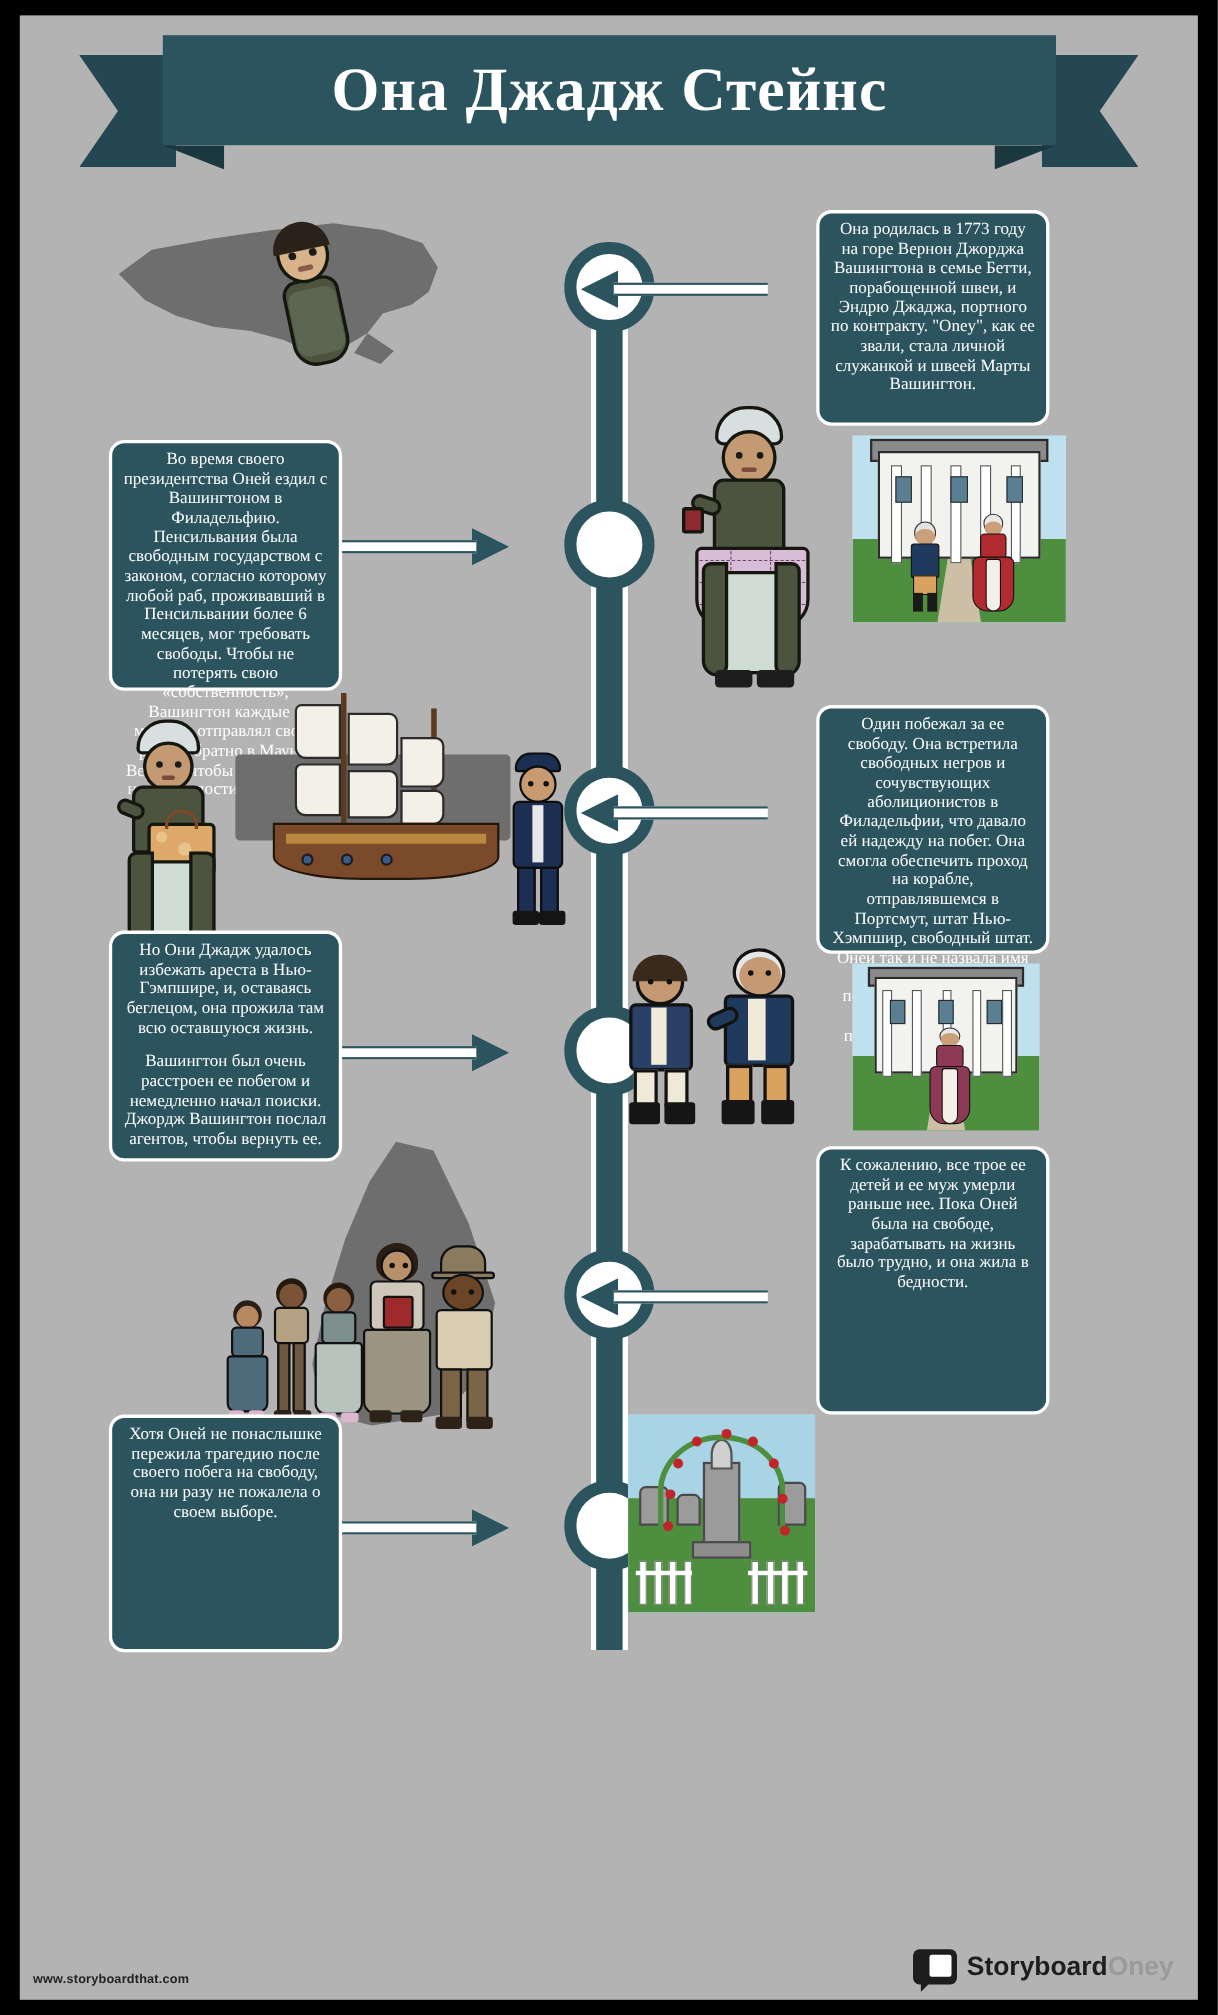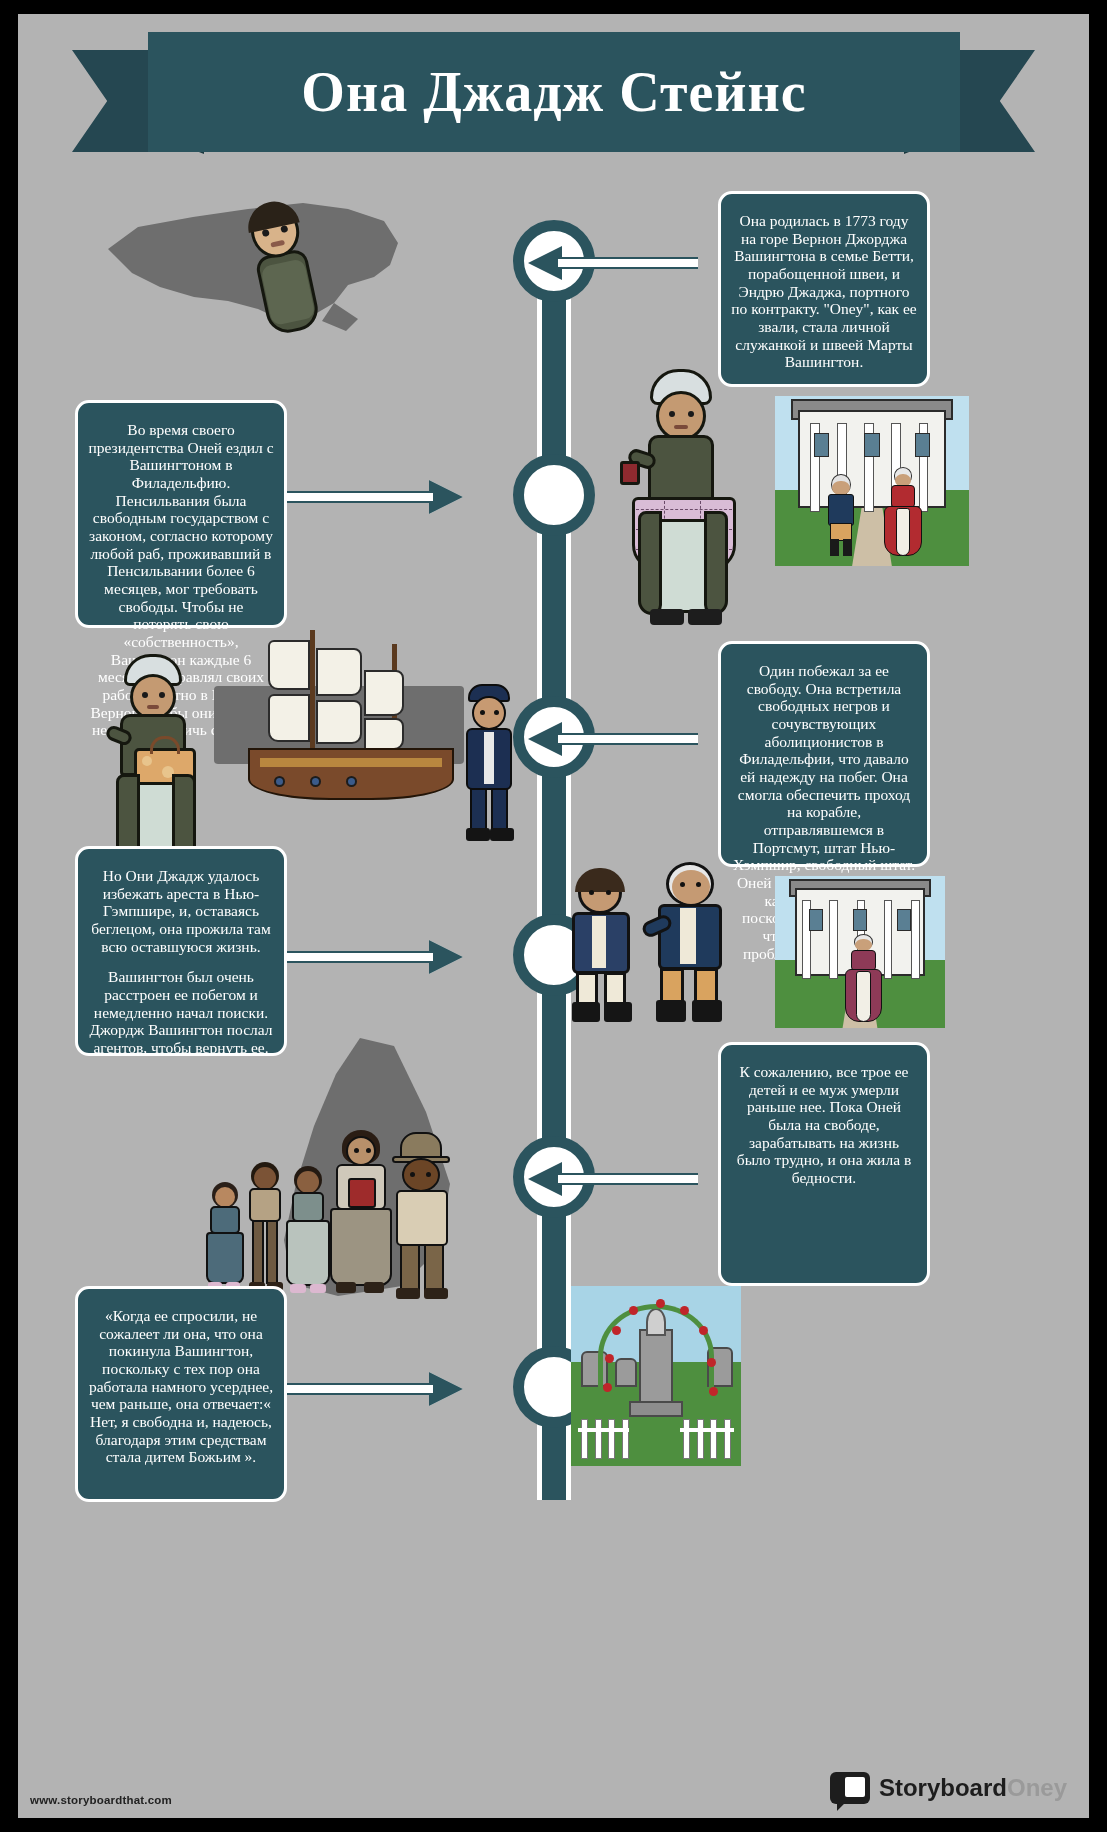--- a/index.html
+++ b/index.html
@@ -21,21 +21,21 @@
 
   
   .banner-wrap { position:absolute; left:0; top:18px; width:1071px; height:120px; }
   .banner-tail {
     position:absolute; top:18px; width:88px; height:102px;
     background:#254751;
   }
   .banner-tail.left  { left:54px;  clip-path: polygon(0 0, 100% 0, 100% 100%, 0 100%, 40% 50%); }
   .banner-tail.right { right:54px; clip-path: polygon(0 0, 100% 0, 60% 50%, 100% 100%, 0 100%); }
   .banner-main {
-    position:absolute; left:130px; top:0; width:812px; height:120px;
+    position:absolute; left:130px; top:0; width:812px; height:100px;
     background:#2b545e;
     display:flex; align-items:center; justify-content:center;
   }
   .banner-fold {
     position:absolute; top:100px; width:56px; height:22px; background:#1b383f;
   }
   .banner-fold.l { left:130px; clip-path: polygon(0 0, 100% 0, 100% 100%, 0 0); }
   .banner-fold.r { left:886px; clip-path: polygon(0 0, 100% 0, 100% 0, 0 100%); }
   .banner-title {
     color:#fff; font-size:56px; font-weight:bold; letter-spacing:1px;
@@ -77,22 +77,23 @@
     content:""; position:absolute; inset:0; background:#2b545e;
     clip-path: polygon(100% 50%, 0 0, 0 100%); z-index:-1; transform:scale(1.08);
   }
   .arrow.to-left .shaft  { left:30px; right:0; }
   .arrow.to-right .shaft { right:30px; left:0; }
 
   
   .tbox {
     position:absolute; background:#2b545e; border:3px solid #fff;
     border-radius:14px; color:#fff; text-align:center;
-    padding:18px 10px; font-size:15.5px; line-height:1.14;
+    padding:6px 10px; font-size:15.5px; line-height:1.14;
     overflow:visible;
+    margin-left:24px;
   }
   .tbox p { margin:0; }
   .tbox p + p { margin-top:13px; }
 
   
   .illus { position:absolute; }
   .state-blob { position:absolute; background:#6e6e6e; }
   .photo {
     position:absolute; border:0; overflow:hidden;
     background:#cfe6f2;
@@ -485,21 +486,21 @@
       <div style="position:absolute; left:40px; top:52px; width:5px; height:5px; background:#111; border-radius:50%;"></div>
       <div style="position:absolute; left:10px; top:70px; width:52px; height:56px; background:#d9cdb4; border:2px solid #111; border-radius:5px;"></div>
       <div style="position:absolute; left:14px; top:124px; width:20px; height:48px; background:#7a6548; border:2px solid #111;"></div>
       <div style="position:absolute; left:38px; top:124px; width:20px; height:48px; background:#7a6548; border:2px solid #111;"></div>
       <div style="position:absolute; left:10px; top:168px; width:24px; height:11px; background:#2d2218; border-radius:3px;"></div>
       <div style="position:absolute; left:38px; top:168px; width:24px; height:11px; background:#2d2218; border-radius:3px;"></div>
     </div>
   </div>
 
   <div class="tbox" style="left:57px; top:1272px; width:212px; height:216px;">
-    <p>«Когда ее спросили, не сожалеет ли она, что она покинула Вашингтон, поскольку с тех пор она работала намного усерднее, чем раньше, она отвечает:« Нет, я свободна и, надеюсь, благодаря этим средствам стала дитем Божьим ».</p>
+    <p>Хотя Оней не понаслышке пережила трагедию после своего побега на свободу, она ни разу не пожалела о своем выборе.</p>
   </div>
 
   <div class="photo" style="left:553px; top:1272px; width:170px; height:180px;">
     <div class="cem-sky"></div>
     <div class="cem-grass"></div>
 
     <div class="stone" style="left:6%;  top:36%; width:16%; height:20%;"></div>
     <div class="stone" style="left:80%; top:34%; width:15%; height:22%;"></div>
     <div class="stone" style="left:26%; top:40%; width:13%; height:16%;"></div>
 

